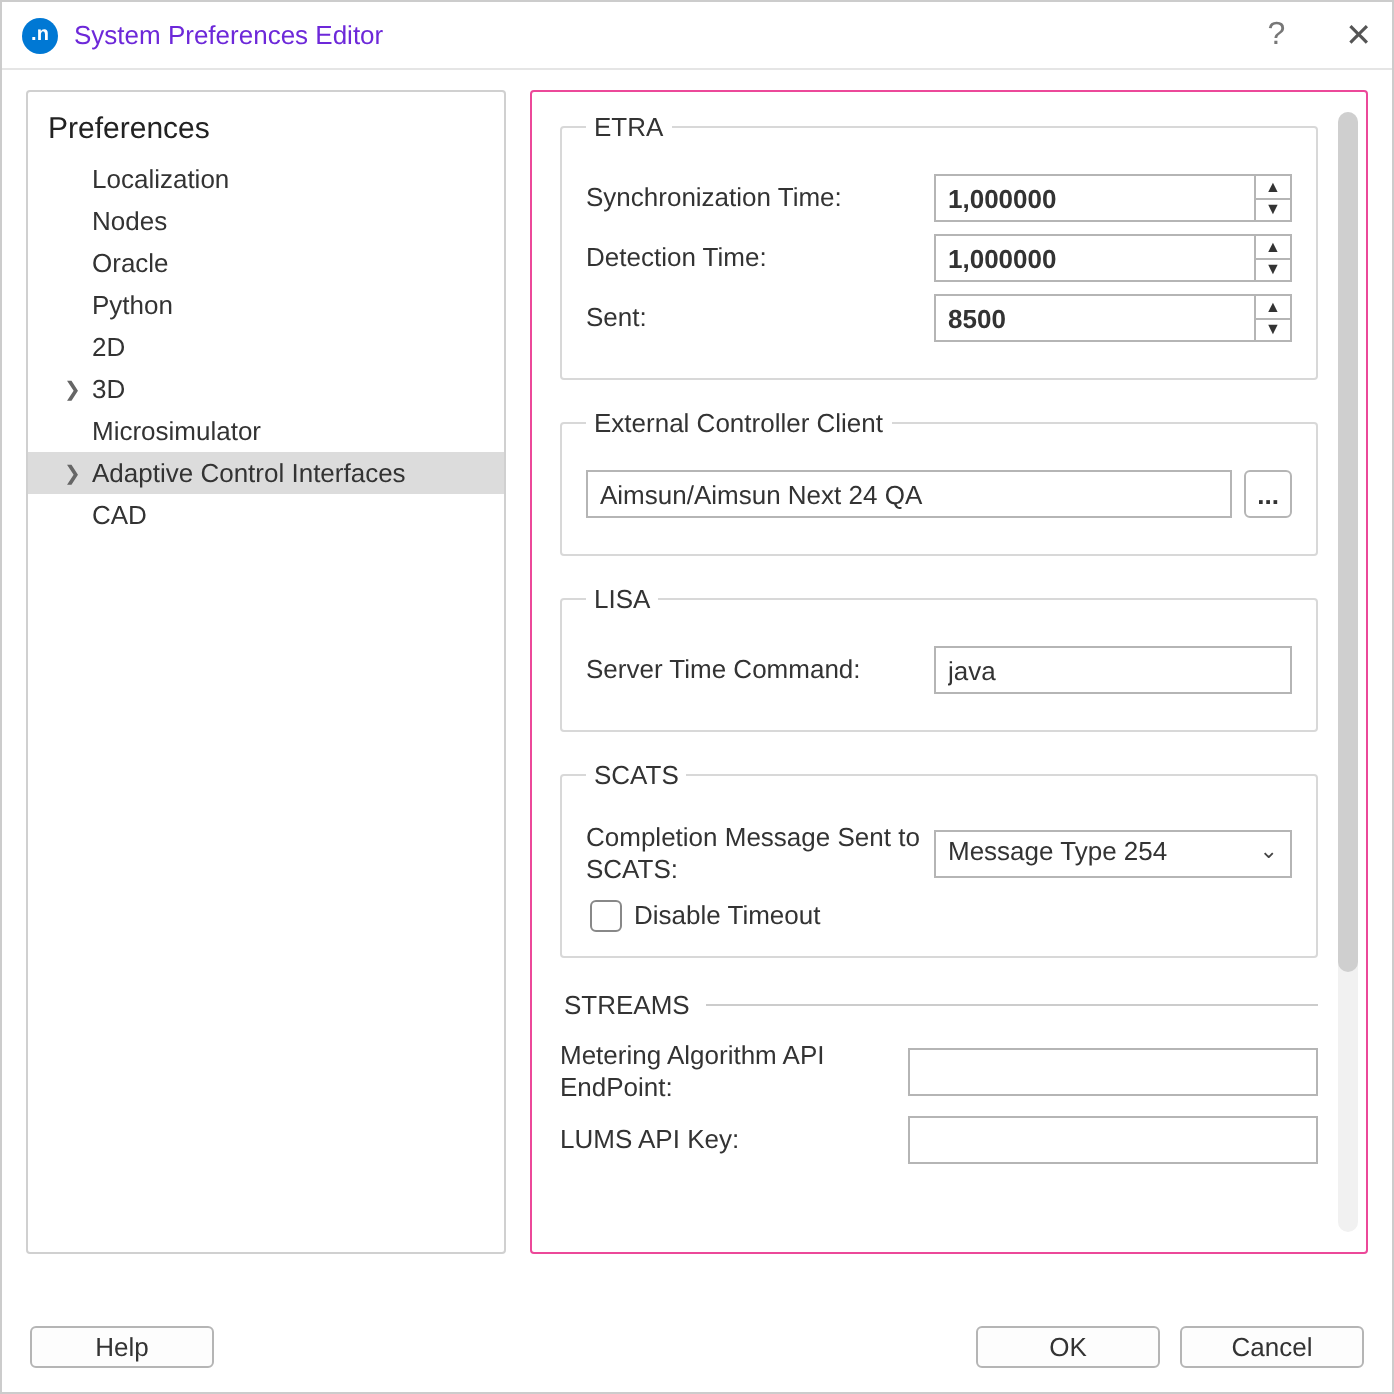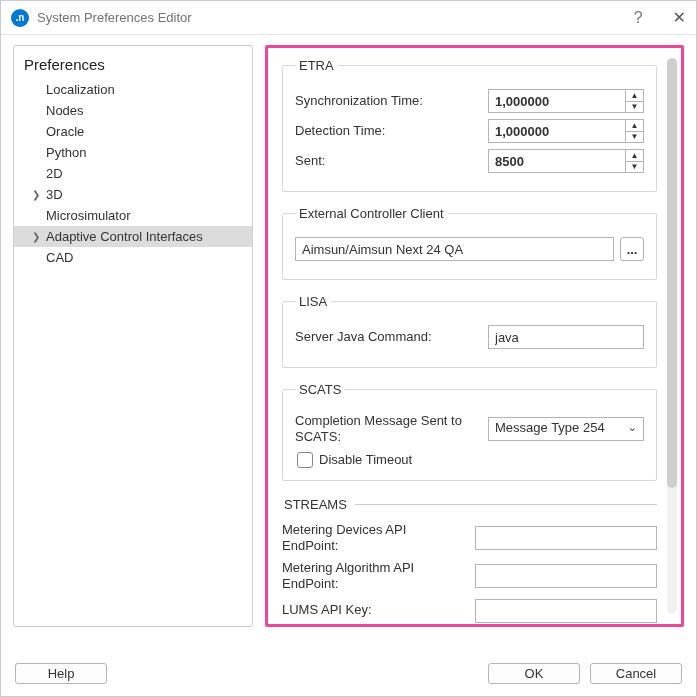--- a/index.html
+++ b/index.html
@@ -1,33 +1,33 @@
 <!DOCTYPE html>
 <html><head>
 <meta charset="utf-8">
 <style>
   * { box-sizing: border-box; margin: 0; padding: 0; font-family: "Segoe UI", Arial, sans-serif; font-size: 13px; color: #333; }
   body { background: #fff; width: 697px; height: 697px; overflow: hidden; border:1px solid #ccc; position:relative;}
   .titlebar { display:flex; align-items:center; height:34px; padding:0 10px; border-bottom:1px solid #e5e5e5; }
   .titlebar .app-icon { width:18px; height:18px; border-radius:50%; background:#0078d4; display:flex; align-items:center; justify-content:center; color:#fff; font-size:10px; font-weight:bold; margin-right:8px;}
-  .titlebar .title { color:#737373; }
+  .titlebar .title { color:#6d28d9; }
   .titlebar .spacer { flex:1; }
   .titlebar .help-q { color:#777; font-size:16px; margin-right:30px; cursor:default;}
   .titlebar .close-x { color:#555; font-size:16px; cursor:default;}
   .body { display:flex; height:608px; padding:10px 12px 16px 12px; gap:12px;}
   .sidebar { width:240px; border:1px solid #d0d0d0; border-radius:2px; padding:6px 0;}
   .sidebar-title { font-size:15px; padding:4px 10px 6px 10px; color:#222;}
   .tree-item { padding:3px 6px 3px 32px; cursor:default; white-space:nowrap;}
   .tree-item.lvl-exp { padding-left:18px; display:flex; align-items:center;}
   .tree-item.lvl-exp .chev { width:14px; display:inline-block; color:#666; font-size:10px;}
   .tree-item.selected { background:#dcdcdc; }
-  .main { flex:1; border:3px solid #ec4899; border-radius:2px; position:relative; padding:10px 24px 10px 14px; overflow:hidden;}
+  .main { flex:1; border:1px solid #ec4899; border-radius:2px; position:relative; padding:10px 24px 10px 14px; overflow:hidden;}
   fieldset { border:1px solid #d8d8d8; border-radius:2px; margin-bottom:14px; padding:10px 12px 12px 12px;}
   legend { padding:0 4px; color:#333;}
-  .row { display:flex; align-items:center; margin:6px 0; gap:23px;}
+  .row { display:flex; align-items:center; margin:6px 0; gap:4px;}
   .row .lbl { width:170px; line-height:1.25;}
   .row .ctrl { flex:1; display:flex; align-items:center; gap:6px;}
   input[type=text], .txt { width:100%; height:24px; border:1px solid #b5b5b5; padding:2px 6px; background:#fff;}
   .combo { width:100%; height:24px; border:1px solid #b5b5b5; padding:2px 22px 2px 6px; background:#fff; position:relative;}
   .combo .chev { position:absolute; right:6px; top:3px; font-size:11px; color:#444;}
   .spin { width:100%; height:24px; border:1px solid #b5b5b5; display:flex; align-items:stretch;font-weight:bold;}
   .spin .val { flex:1; padding:2px 6px; display:flex; align-items:center;}
   .spin .arrows { width:18px; border-left:1px solid #b5b5b5; display:flex; flex-direction:column;}
   .spin .arrows div { flex:1; display:flex; align-items:center; justify-content:center; font-size:8px; cursor:default;}
   .spin .arrows div:first-child{border-bottom:1px solid #b5b5b5;}
@@ -124,21 +124,21 @@
         <div class="ctrl">
           <input type="text" class="txt" style="text-align: left; direction: rtl;" value="Aimsun/Aimsun Next 24 QA">
           <div class="browse">...</div>
         </div>
       </div>
     </fieldset>
 
     <fieldset>
       <legend>LISA</legend>
       <div class="row">
-        <div class="lbl">Server Java Command:</div>
+        <div class="lbl">Server Time Command:</div>
         <div class="ctrl">
           <input type="text" class="txt" value="java" style="">
         </div>
       </div>
     </fieldset>
 
     <fieldset>
       <legend>SCATS</legend>
       <div class="row">
         <div class="lbl">Completion Message Sent to SCATS:</div>
@@ -151,26 +151,20 @@
       </div>
       <div class="chk">
         <div class="box"></div>
         <span>Disable Timeout</span>
       </div>
     </fieldset>
 
     <div class="streams-hdr">
       <span class="t">STREAMS</span>
       <span class="line"></span>
-    </div>
-    <div class="row">
-      <div class="lbl">Metering Devices API EndPoint:</div>
-      <div class="ctrl">
-          <input type="text" class="txt" value="" style="">
-        </div>
     </div>
     <div class="row">
       <div class="lbl">Metering Algorithm API EndPoint:</div>
       <div class="ctrl">
           <input type="text" class="txt" value="" style="">
         </div>
     </div>
     <div class="row">
       <div class="lbl">LUMS API Key:</div>
       <div class="ctrl">

